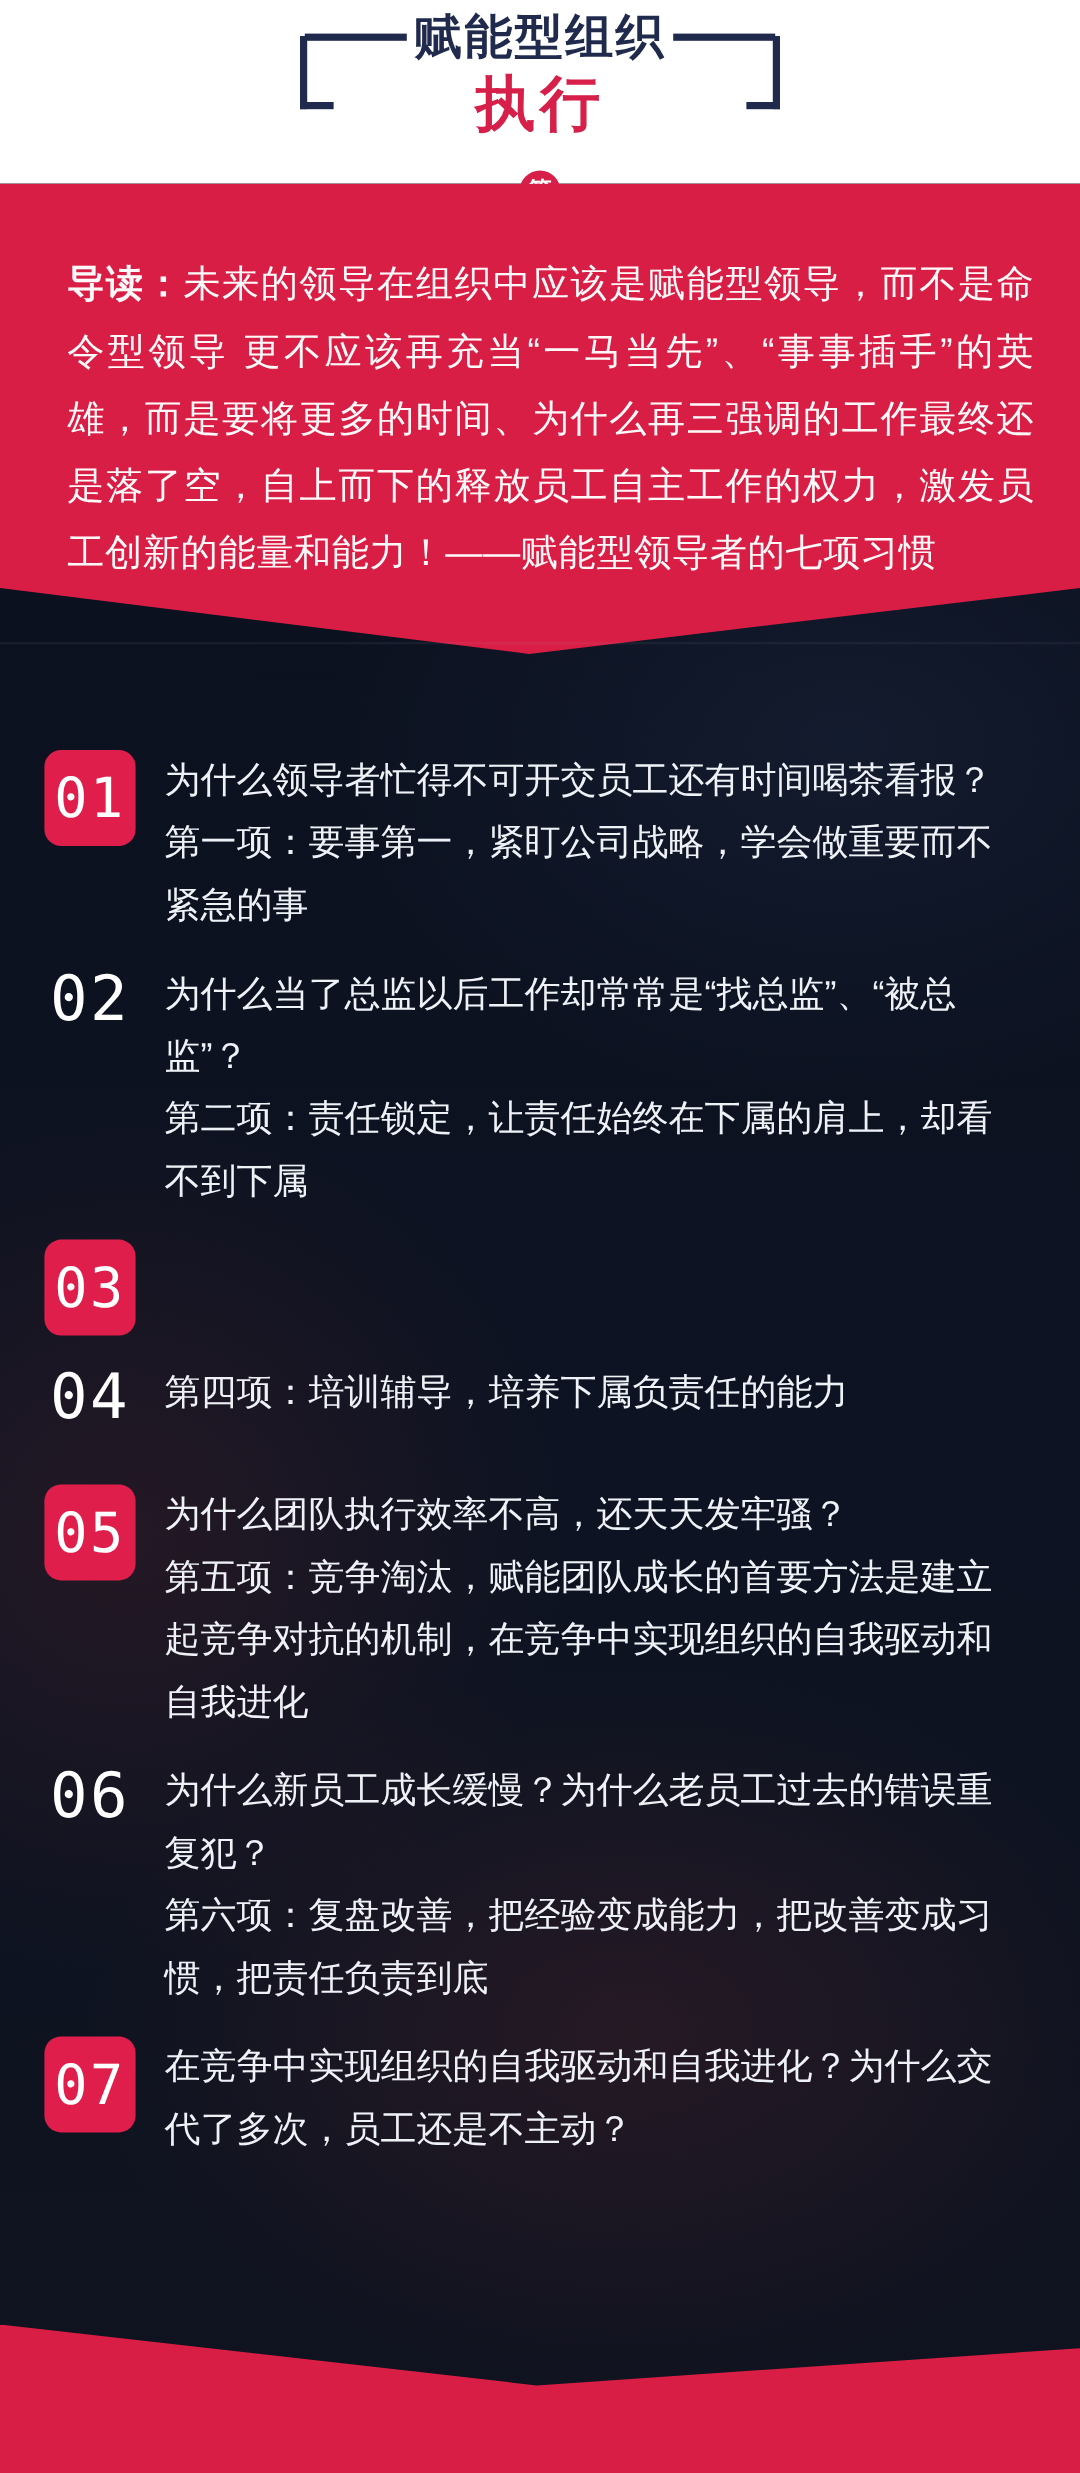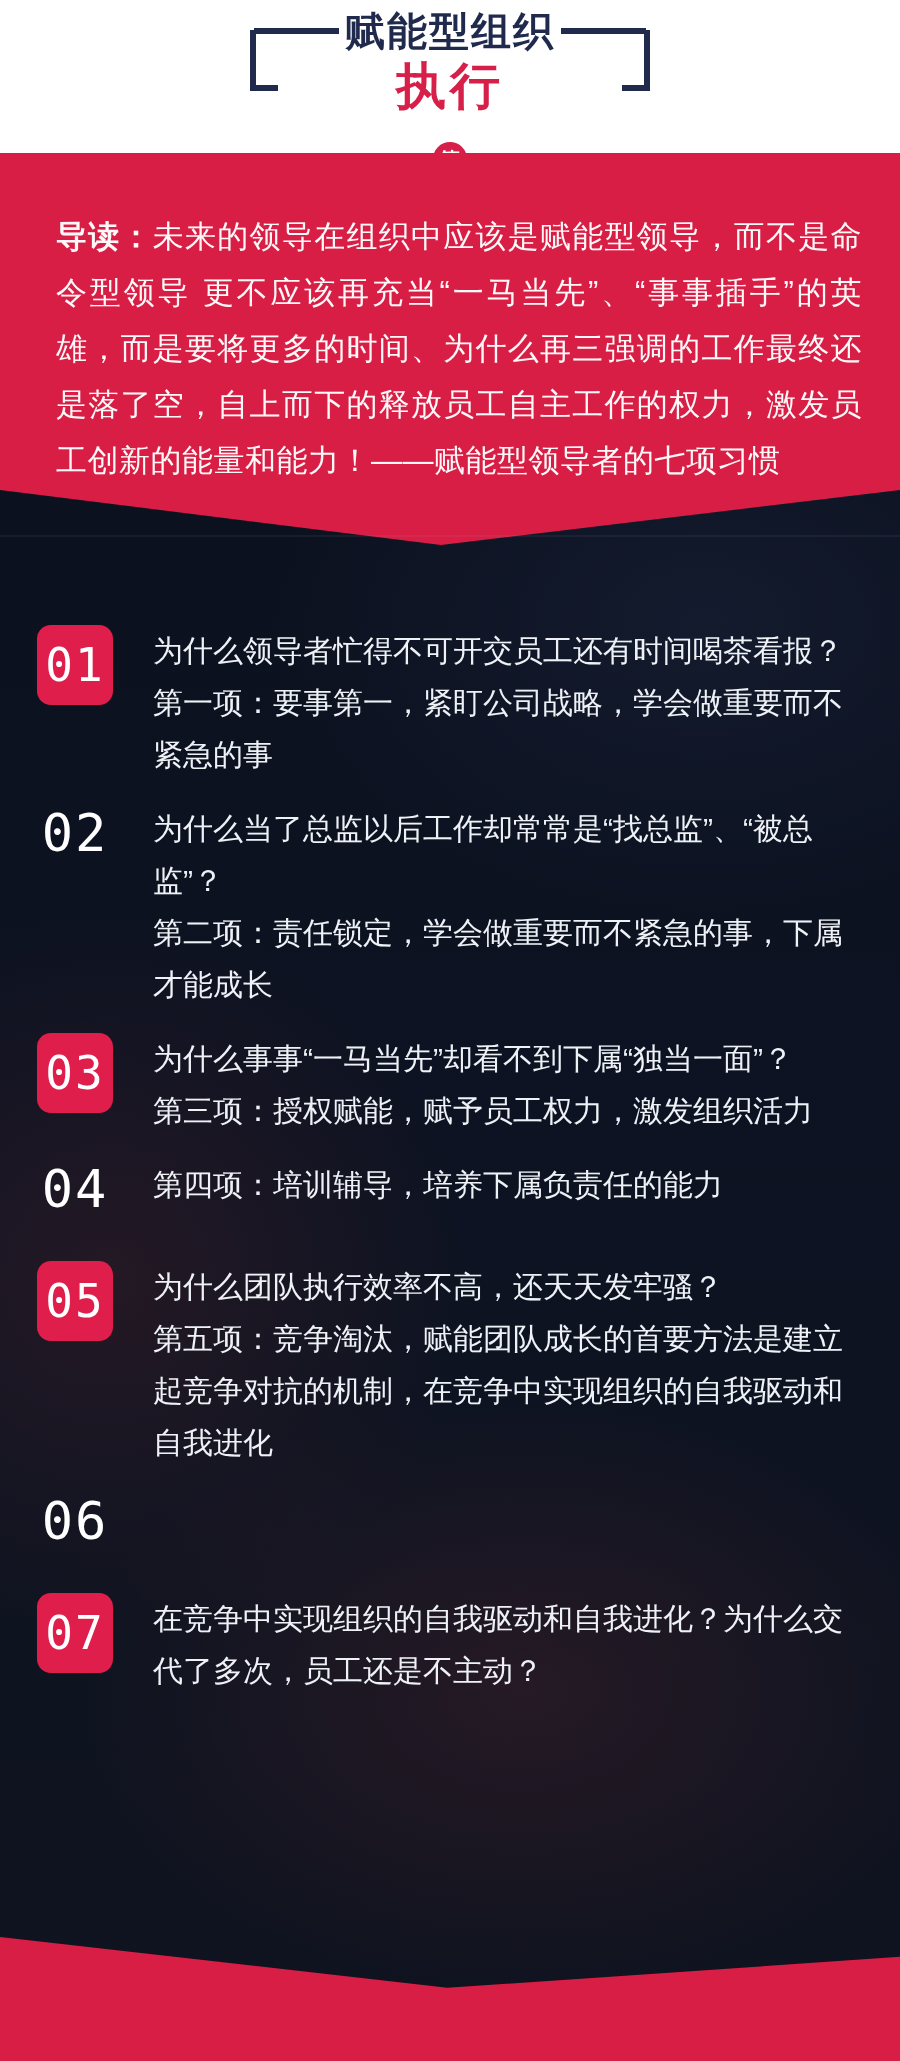--- a/index.html
+++ b/index.html
@@ -57,21 +57,21 @@
   .list{position:relative;padding:80px 0 0 37px;}
   .item{display:flex;margin-bottom:22px;}
   .num{
     flex:none;width:76px;height:80px;
     display:flex;align-items:center;justify-content:center;
     font-family:"DejaVu Sans Mono","Liberation Mono",monospace;
     color:#ffffff;letter-spacing:2px;
   }
   .num.badge{background:#e01e4c;border-radius:14px;font-size:46px;}
   .num.plain{font-size:52px;align-items:flex-start;padding-top:0;line-height:60px;}
-  .txt{margin-left:40px;width:700px;color:#eef1f6;font-size:30px;line-height:52px;}
+  .txt{margin-left:24px;width:700px;color:#eef1f6;font-size:30px;line-height:52px;}
   .txt p{margin:0;}
 
   
   .bottom-red{
     position:absolute;left:0;bottom:0;width:100%;height:124px;
     background:#d81e45;
     clip-path:polygon(0 0,49.7% 41%,100% 16%,100% 100%,0 100%);
   }
 </style>
 </head>
@@ -111,49 +111,49 @@
       <div class="txt">
         <p>为什么领导者忙得不可开交员工还有时间喝茶看报？</p>
         <p>第一项：要事第一，紧盯公司战略，学会做重要而不紧急的事</p>
       </div>
     </div>
 
     <div class="item">
       <div class="num plain">02</div>
       <div class="txt">
         <p>为什么当了总监以后工作却常常是“找总监”、“被总监”？</p>
-        <p>第二项：责任锁定，学会做重要而不紧急的事，下属才能成长</p>
+        <p>第二项：责任锁定，让责任始终在下属的肩上，却看不到下属</p>
       </div>
     </div>
 
     <div class="item">
       <div class="num badge">03</div>
-      <div class="txt">
-        <p>为什么事事“一马当先”却看不到下属“独当一面”？</p>
-        <p>第三项：授权赋能，赋予员工权力，激发组织活力</p>
-      </div>
     </div>
 
     <div class="item">
       <div class="num plain">04</div>
       <div class="txt">
         <p>第四项：培训辅导，培养下属负责任的能力</p>
       </div>
     </div>
 
     <div class="item">
       <div class="num badge">05</div>
       <div class="txt">
         <p>为什么团队执行效率不高，还天天发牢骚？</p>
         <p>第五项：竞争淘汰，赋能团队成长的首要方法是建立起竞争对抗的机制，在竞争中实现组织的自我驱动和自我进化</p>
       </div>
     </div>
 
     <div class="item">
       <div class="num plain">06</div>
+      <div class="txt">
+        <p>为什么新员工成长缓慢？为什么老员工过去的错误重复犯？</p>
+        <p>第六项：复盘改善，把经验变成能力，把改善变成习惯，把责任负责到底</p>
+      </div>
     </div>
 
     <div class="item">
       <div class="num badge">07</div>
       <div class="txt">
         <p>在竞争中实现组织的自我驱动和自我进化？为什么交代了多次，员工还是不主动？</p>
       </div>
     </div>
 
   </main>

